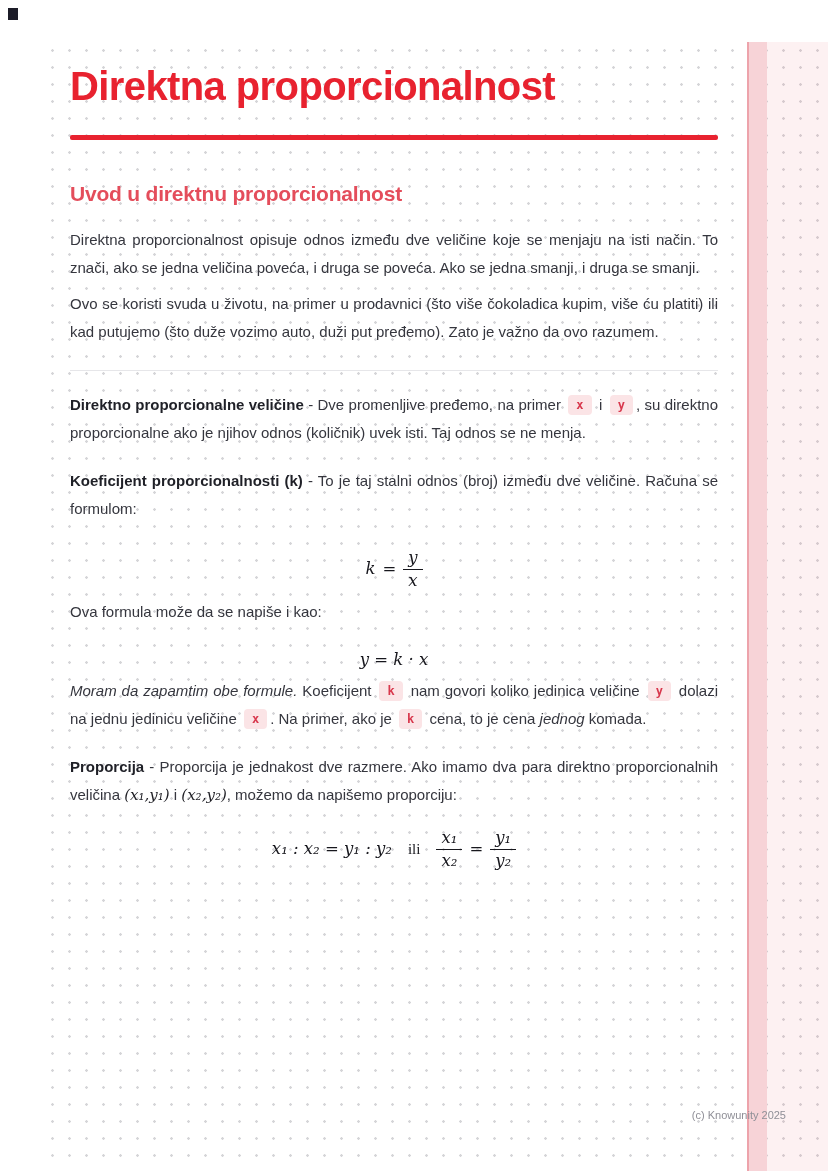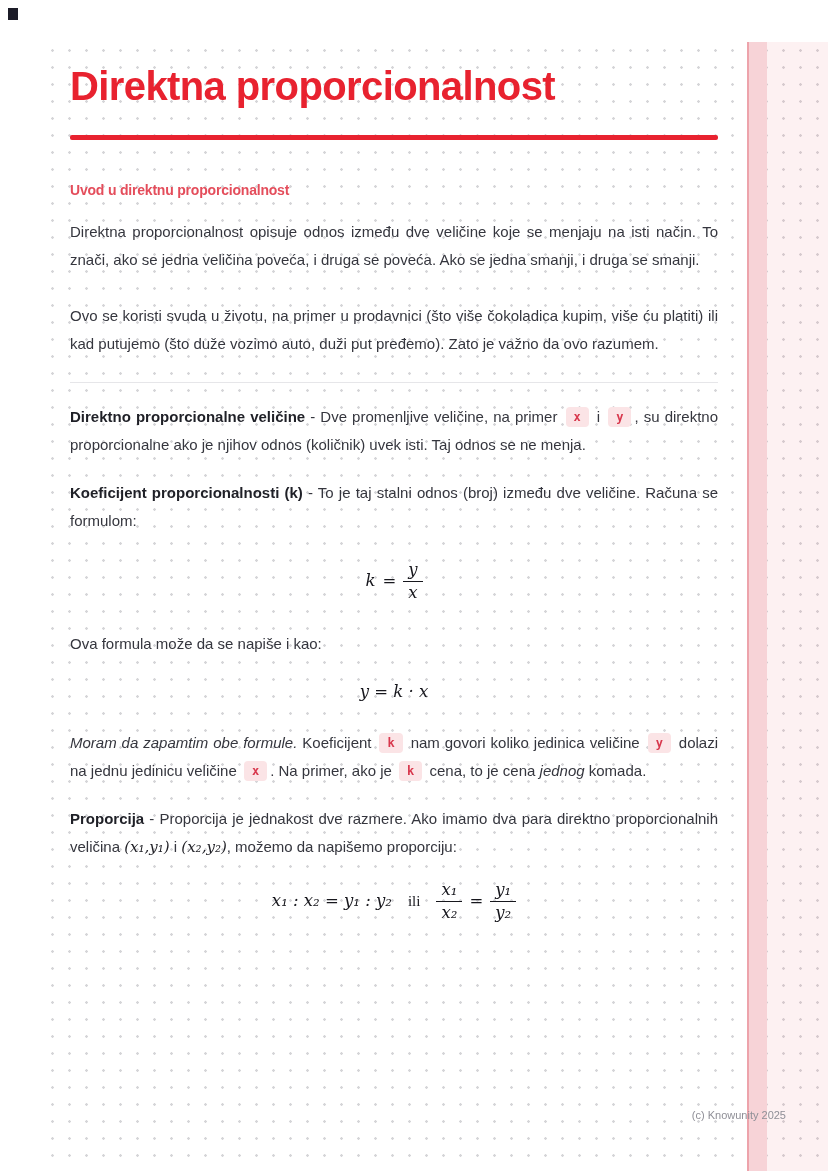--- a/index.html
+++ b/index.html
@@ -16,25 +16,25 @@
     background-size: 17px 17px;
   }
   .right-tint { position:absolute; top:42px; right:0; width:81px; bottom:0; background:rgba(233,77,89,0.08); }
   .pink-stripe { position:absolute; top:42px; left:747px; width:20px; bottom:0; background:#f7d3d7; border-left:2px solid #eda3ab; }
 
   .content { position:absolute; left:70px; top:0; width:648px; }
 
   h1.title { margin-top:64px; font-size:40px; font-weight:800; letter-spacing:-0.6px; color:#e8222f; }
   .title-rule { margin-top:26px; height:5px; background:#e8222f; border-radius:2px; }
 
-  h2 { margin-top:42px; font-size:14px; font-weight:800; color:#e44d5b; letter-spacing:-0.2px; }
+  h2 { margin-top:42px; font-size:21px; font-weight:800; color:#e44d5b; letter-spacing:-0.2px; }
   h2.second { margin-top:34px; }
 
   p { margin-top:20px; font-size:15px; line-height:28px; color:#35363e; text-align:justify; }
-  p.gap { margin-top:28px; }
+  p.gap { margin-top:8px; }
   strong { font-weight:700; color:#1f2027; }
   em { font-style:italic; }
 
   .chip {
     display:inline-block; background:#fbe4e6; color:#d8384d;
     font-family:"DejaVu Sans Mono", monospace; font-size:12px; font-weight:700;
     line-height:16px; padding:2px 8px; border-radius:4px; margin:0 3px;
     position:relative; top:-1px;
   }
 
@@ -71,21 +71,21 @@
     <h1 class="title">Direktna proporcionalnost</h1>
     <div class="title-rule"></div>
 
     <h2>Uvod u direktnu proporcionalnost</h2>
     <p>Direktna proporcionalnost opisuje odnos između dve veličine koje se menjaju na isti način. To znači, ako se jedna veličina poveća, i druga se poveća. Ako se jedna smanji, i druga se smanji.</p>
     <p class="gap">Ovo se koristi svuda u životu, na primer u prodavnici (što više čokoladica kupim, više ću platiti) ili kad putujemo (što duže vozimo auto, duži put pređemo). Zato je važno da ovo razumem.</p>
 
     <div class="divider"></div>
 
 
-    <p><strong>Direktno proporcionalne veličine</strong><span> - Dve promenljive veličine, na primer </span><span class="chip">x</span><span> i </span><span class="chip">y</span><span>, su direktno proporcionalne ako je njihov odnos (količnik) uvek isti. Taj odnos se ne menja.</span></p>
+    <p><strong>Direktno proporcionalne veličine</strong><span> - Dve promenljive pređemo, na primer </span><span class="chip">x</span><span> i </span><span class="chip">y</span><span>, su direktno proporcionalne ako je njihov odnos (količnik) uvek isti. Taj odnos se ne menja.</span></p>
 
     <p><strong>Koeficijent proporcionalnosti (k)</strong><span> - To je taj stalni odnos (broj) između dve veličine. Računa se formulom:</span></p>
 
     <div class="formula">
       <span>k</span><span class="mo">=</span><span class="frac"><span class="num">y</span><span class="den">x</span></span>
     </div>
 
     <p class="gap">Ova formula može da se napiše i kao:</p>
 
     <div class="formula tight">

